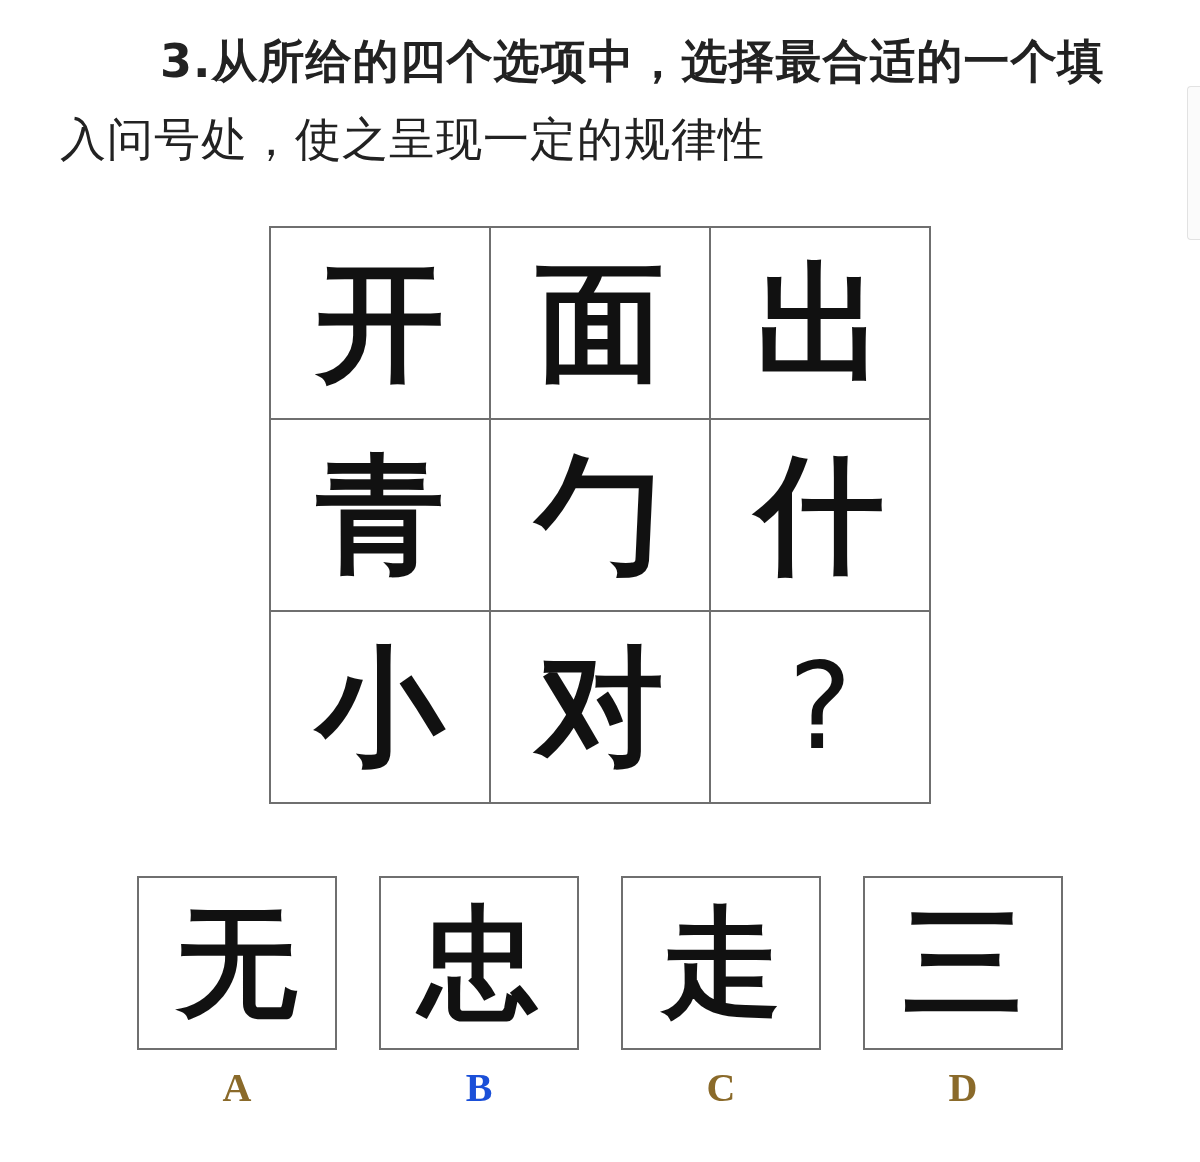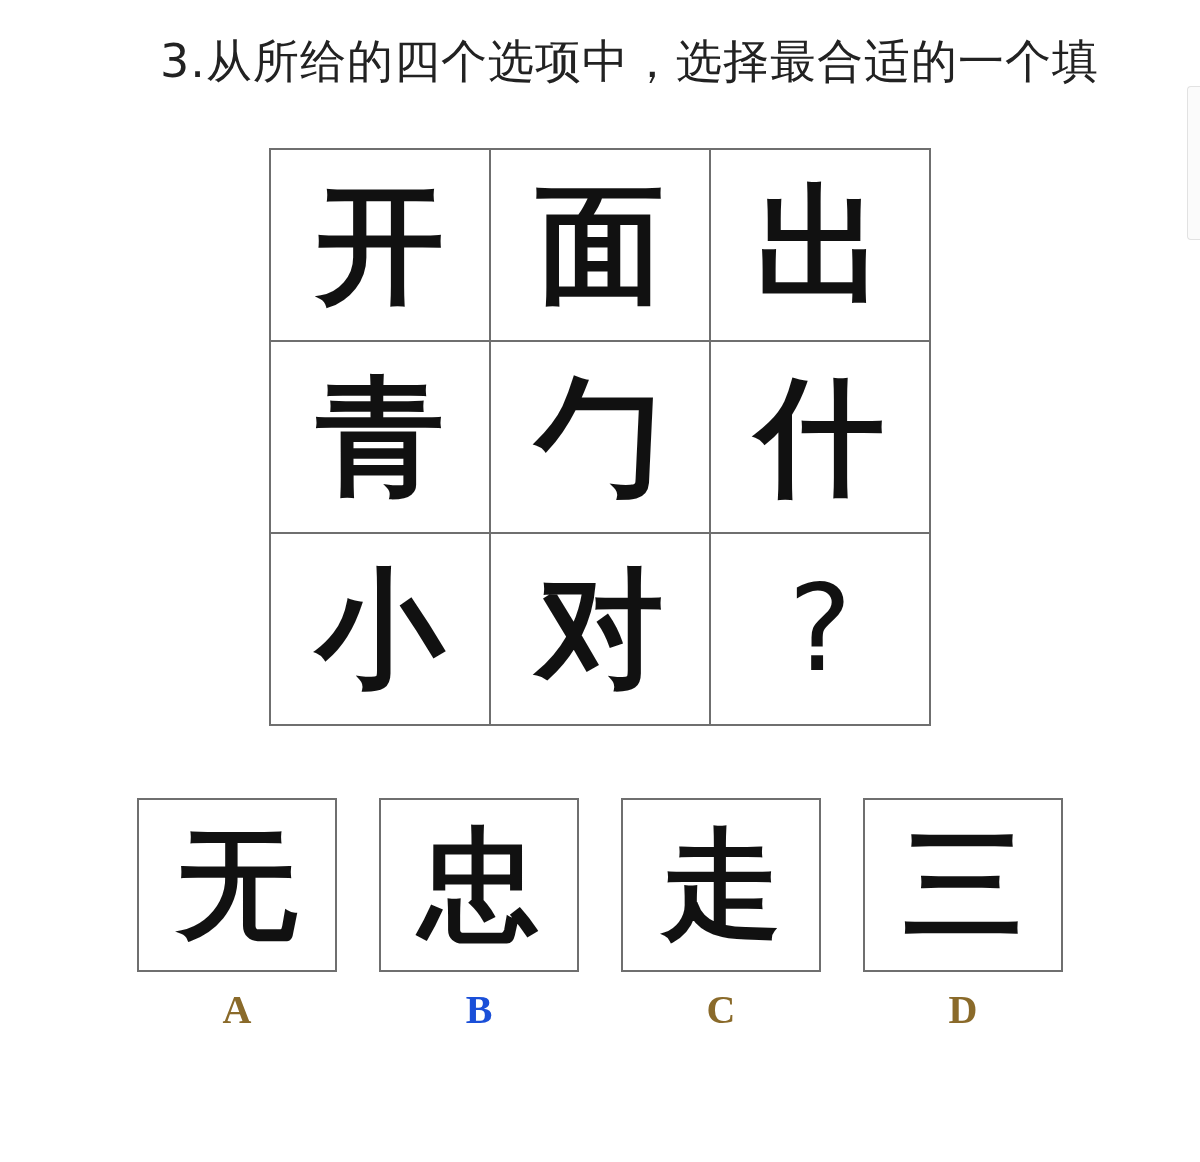--- a/index.html
+++ b/index.html
@@ -21,20 +21,21 @@
     padding: 22px 40px 0 60px;
     font-size: 46px;
     line-height: 1.7;
     letter-spacing: 1px;
     color: #222222;
     font-family: "DejaVu Sans", "Liberation Sans", sans-serif;
   }
   .question .q-line1 {
     display: block;
     text-indent: 100px;
+    font-weight: bold;
   }
   .question .q-line2 {
     display: block;
   }
 
   
   .matrix-wrap {
     margin-top: 48px;
     display: flex;
     justify-content: center;
@@ -119,20 +120,21 @@
     border-top: 1px solid #e2e2e2;
     border-bottom: 1px solid #e2e2e2;
     border-radius: 4px 0 0 4px;
   }
 </style>
 </head>
 <body>
 
 <div class="question">
   <span class="q-line1">3.从所给的四个选项中，选择最合适的一个填</span>
+  <span class="q-line2">入问号处，使之呈现一定的规律性</span>
 </div>
 
 <div class="matrix-wrap">
   <table class="matrix">
     <tbody>
         <tr>
       <td>开</td>
       <td>面</td>
       <td>出</td>
     </tr>

